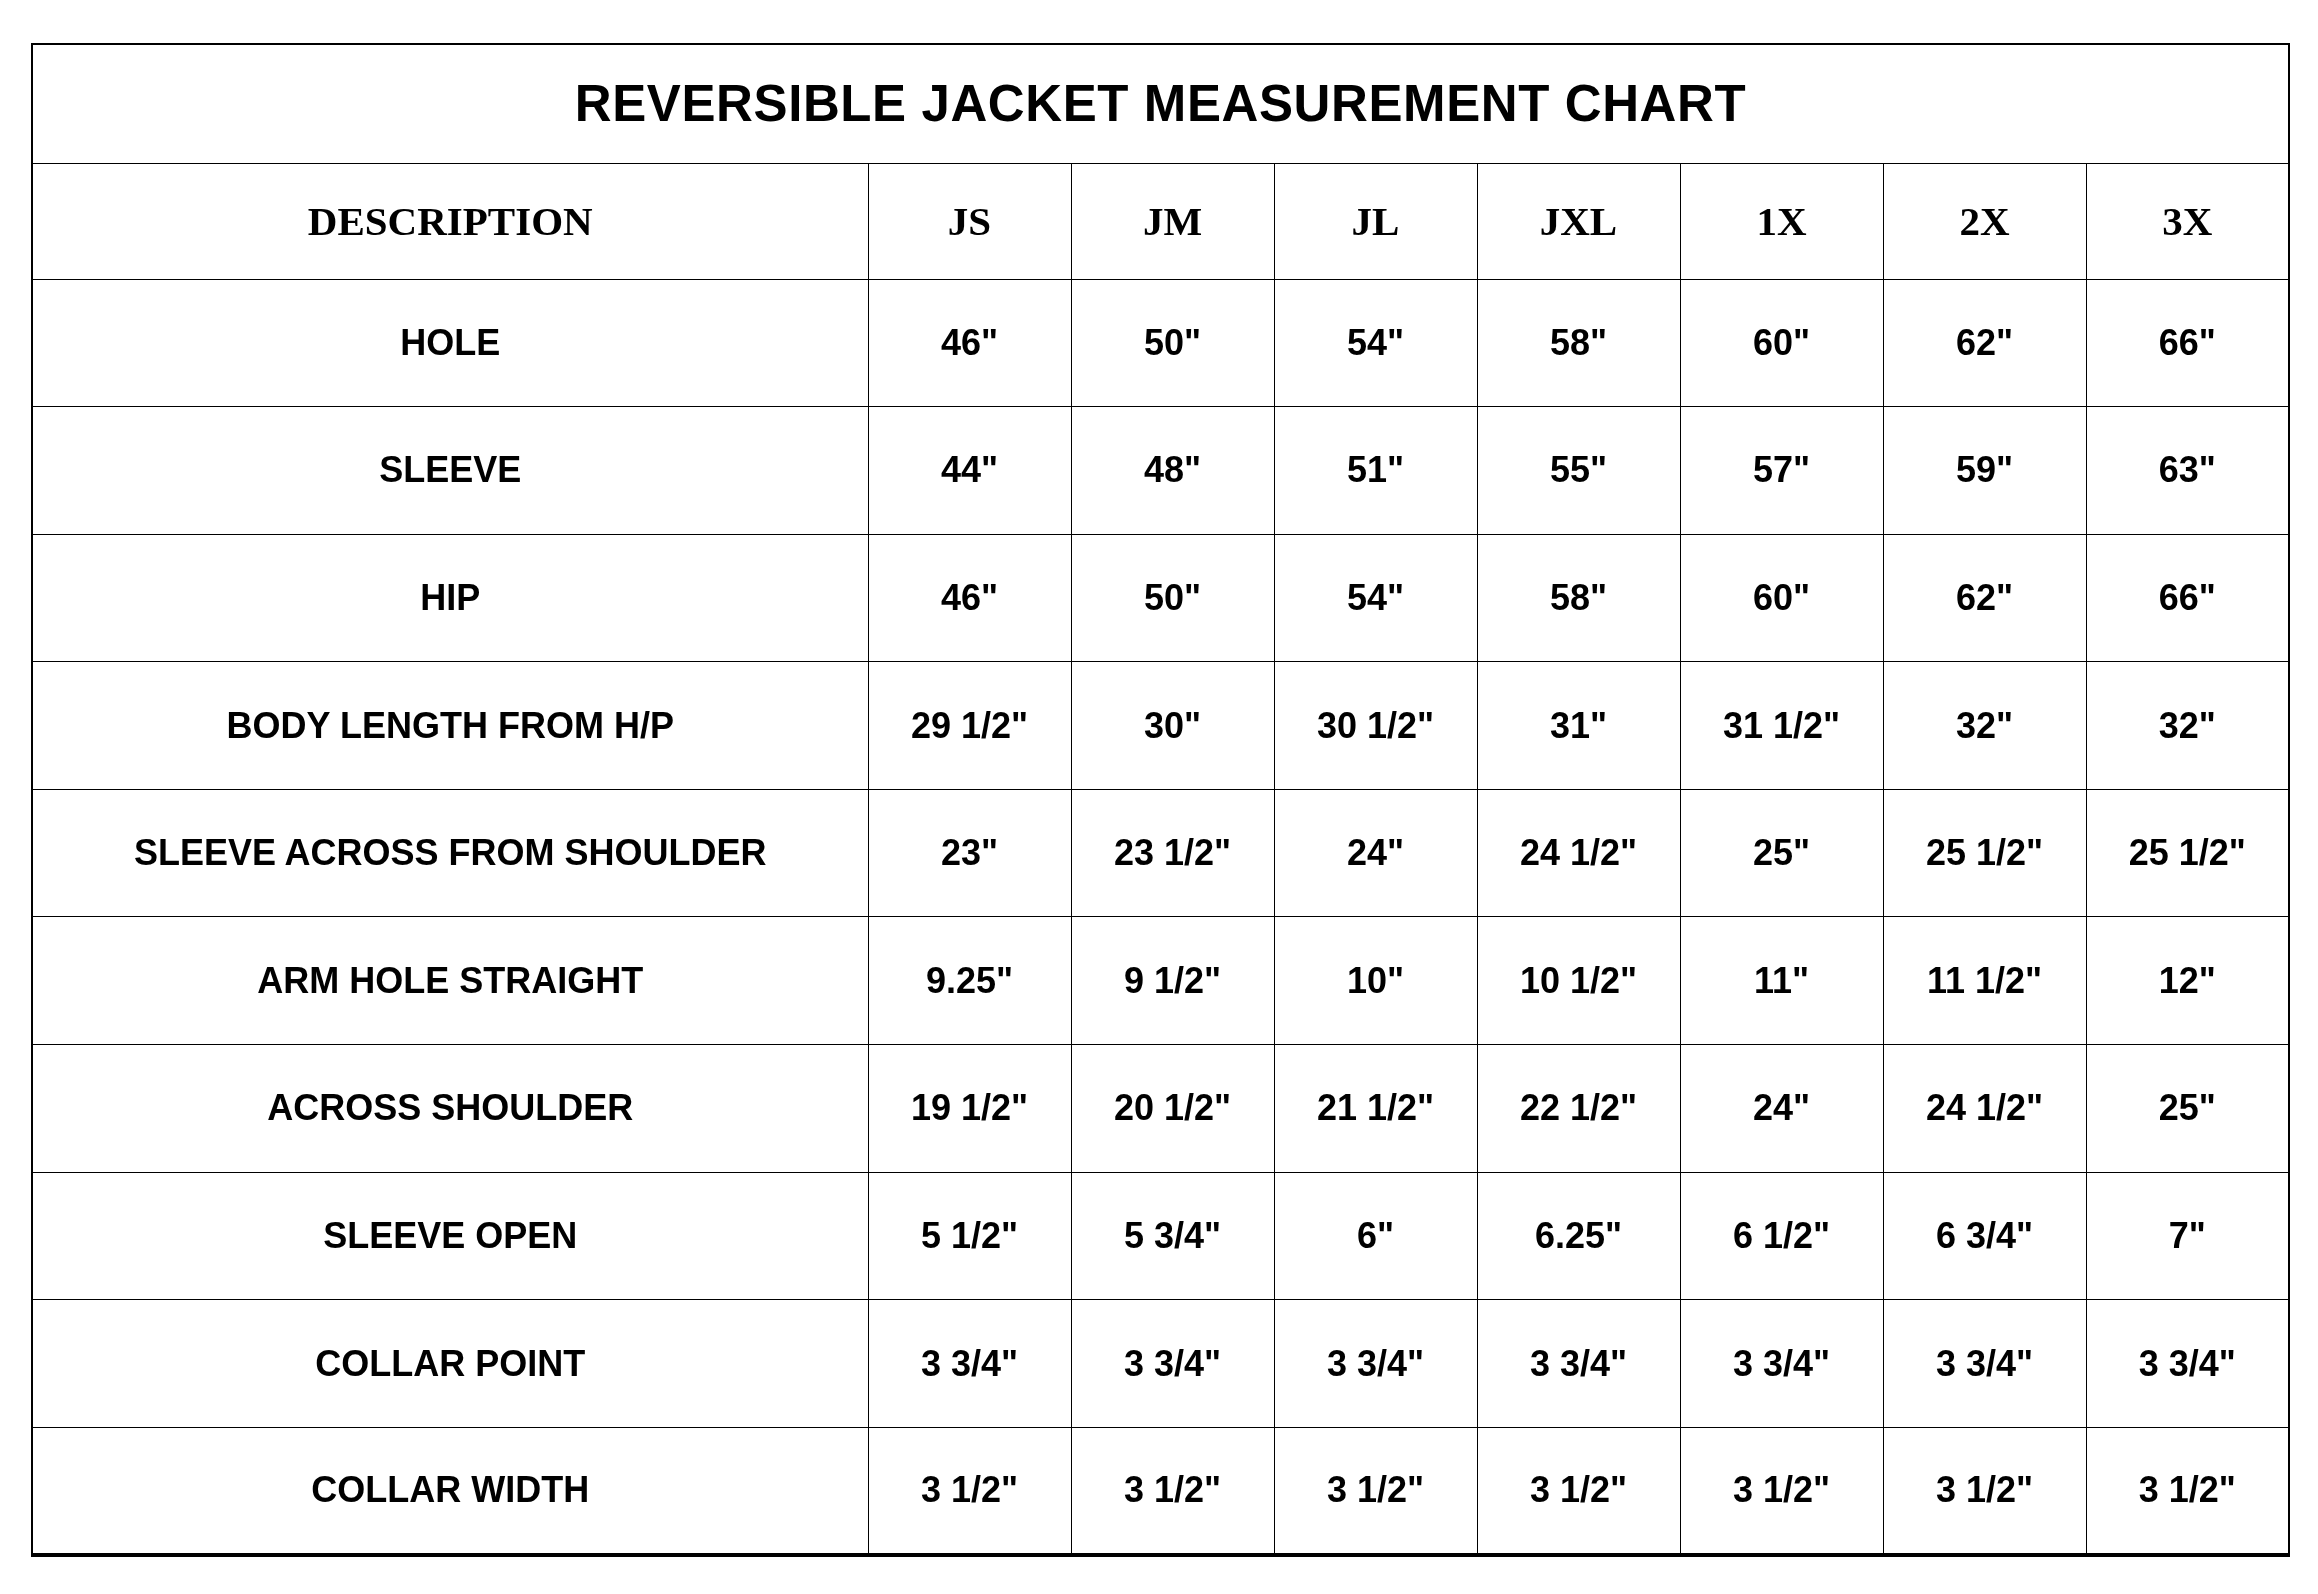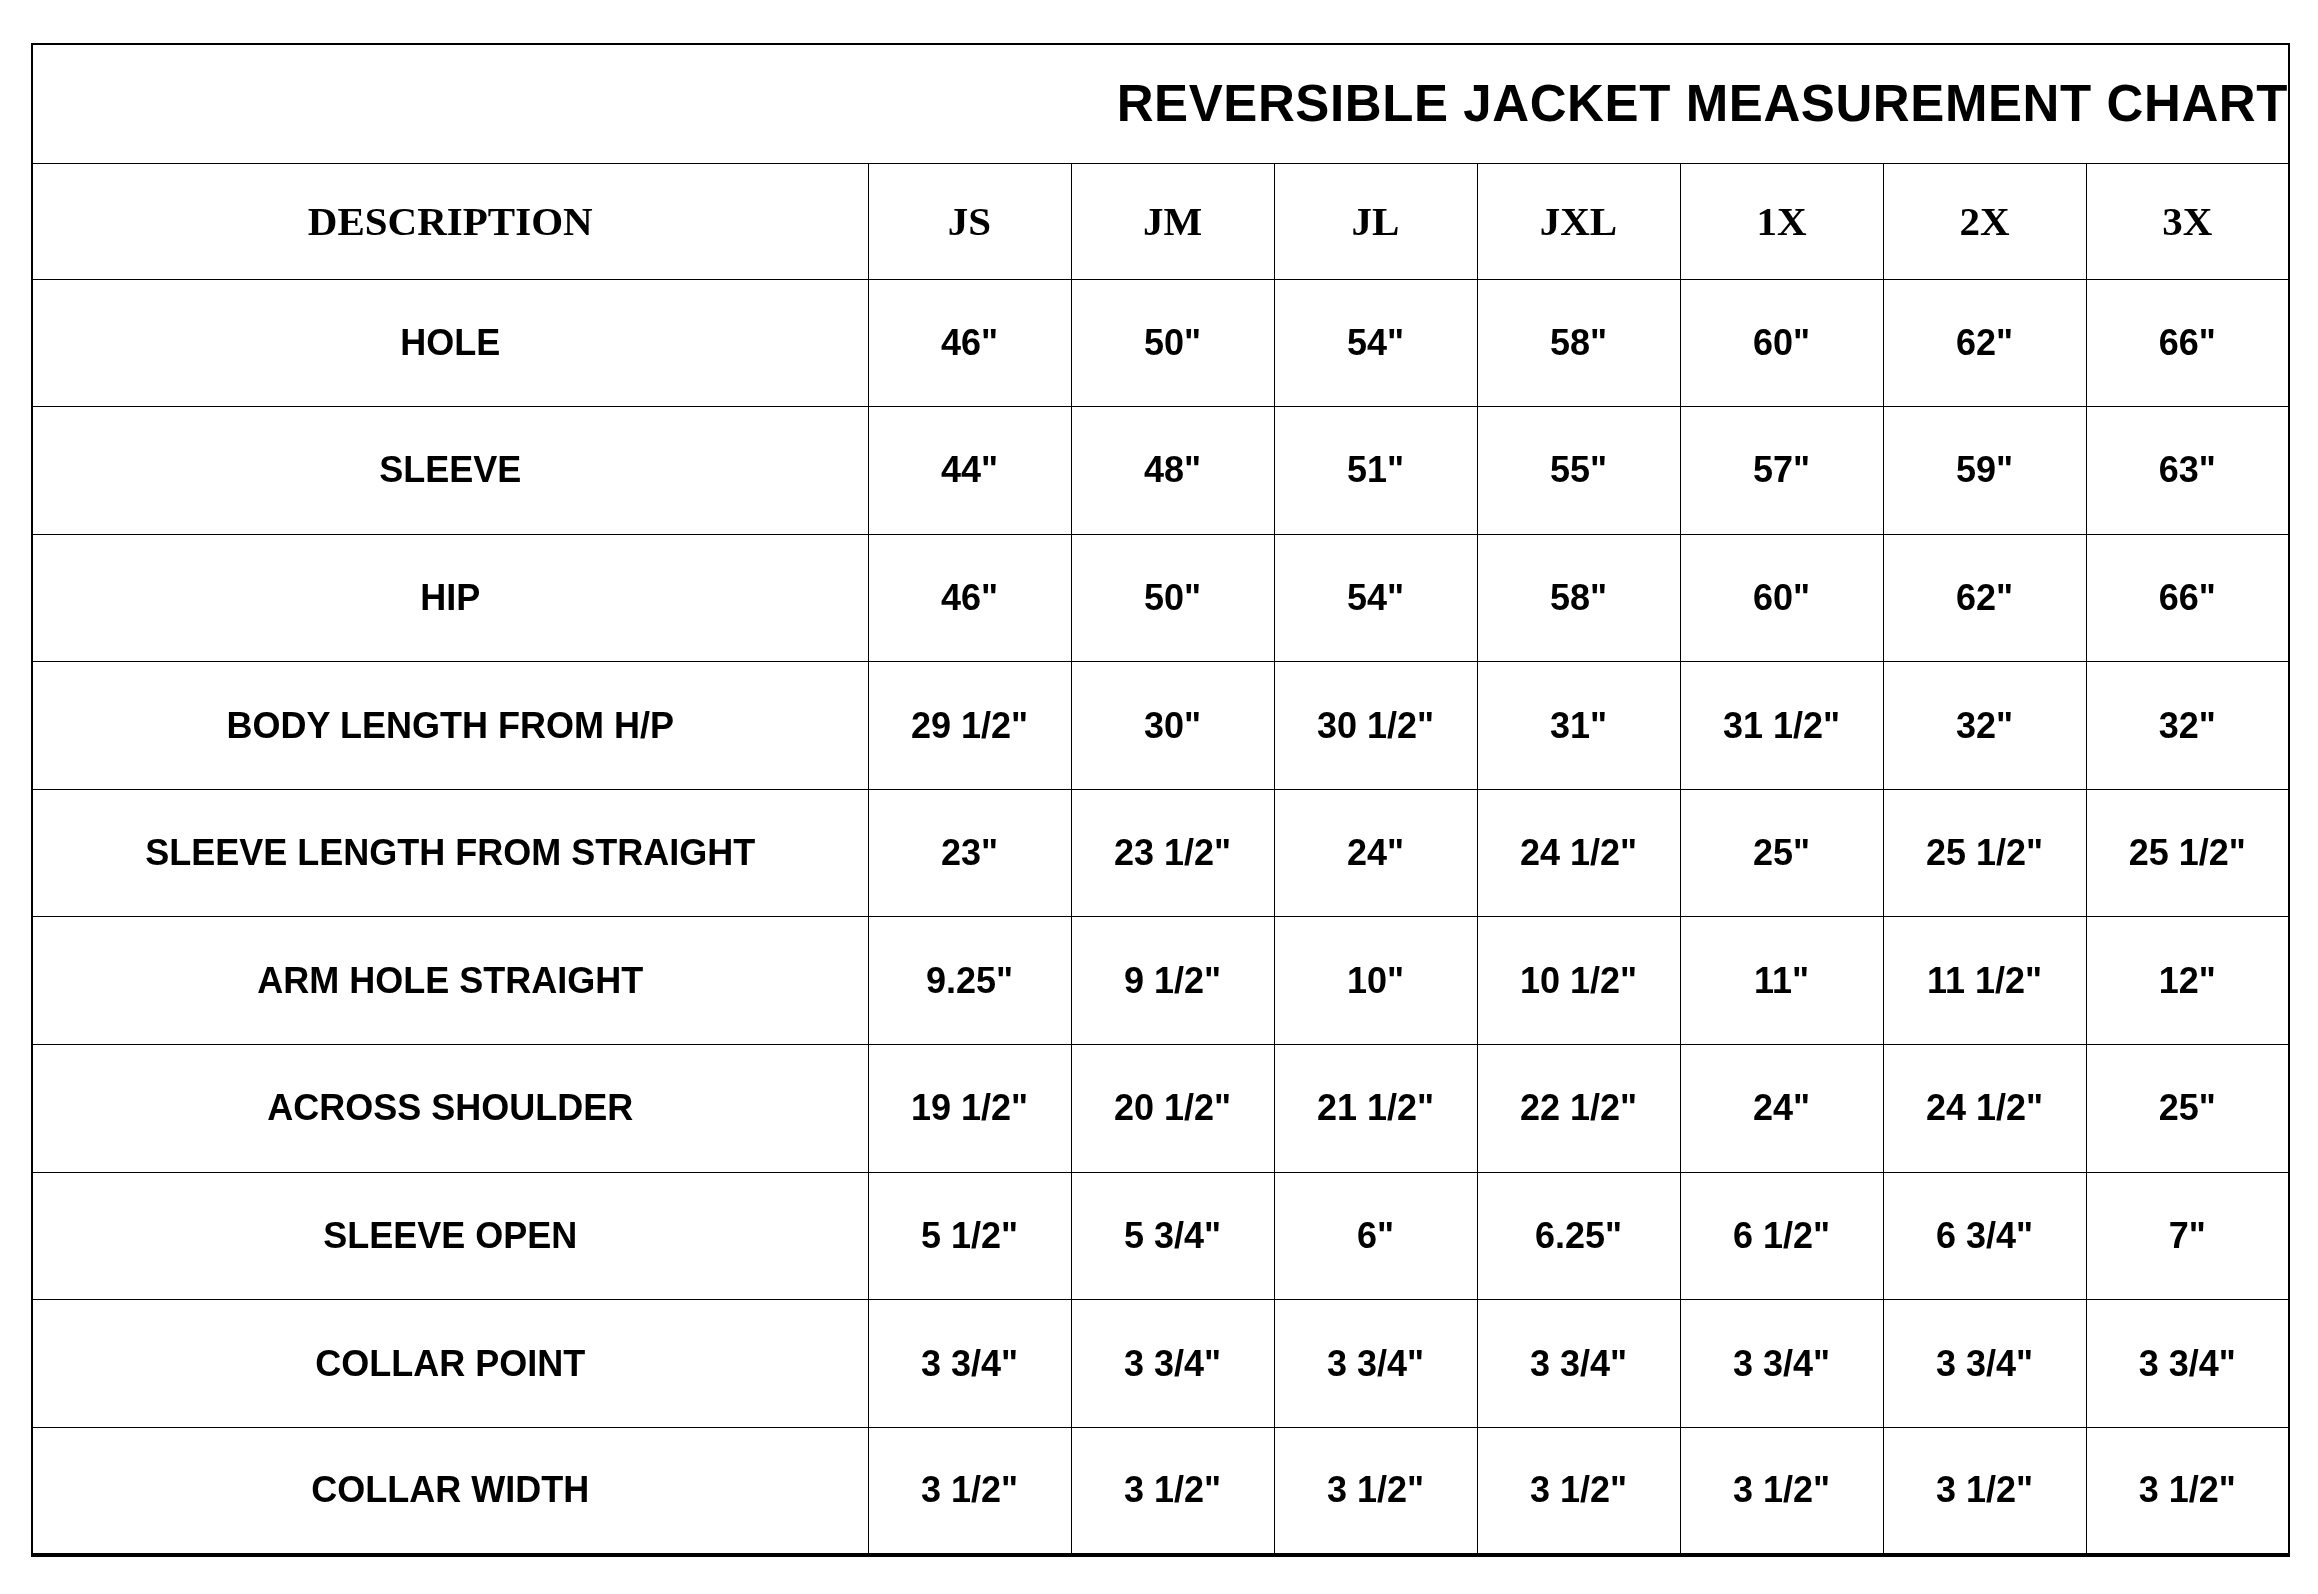--- a/index.html
+++ b/index.html
@@ -42,21 +42,20 @@
     white-space: nowrap;
     overflow: hidden;
   }
   col.c-desc { width: 836px; }
   col.c-size { width: 203px; }
   tr.title-row { height: 119px; }
   tr.title-row th {
     font-size: 51px;
     letter-spacing: 0.6px;
     font-stretch: 92%;
-    text-align: right;
   }
   tr.header-row { height: 116px; }
   tr.header-row th {
     font-size: 41px;
     font-stretch: 92%;
     font-family: Liberation Serif, serif;
   }
   tbody tr { height: 116px; }
   tbody td {
     font-size: 36px;
@@ -128,21 +127,21 @@
           <td>BODY LENGTH FROM H/P</td>
           <td>29 1/2"</td>
           <td>30"</td>
           <td>30 1/2"</td>
           <td>31"</td>
           <td>31 1/2"</td>
           <td>32"</td>
           <td>32"</td>
         </tr>
         <tr>
-          <td>SLEEVE LENGTH FROM STRAIGHT</td>
+          <td>SLEEVE ACROSS FROM SHOULDER</td>
           <td>23"</td>
           <td>23 1/2"</td>
           <td>24"</td>
           <td>24 1/2"</td>
           <td>25"</td>
           <td>25 1/2"</td>
           <td>25 1/2"</td>
         </tr>
         <tr>
           <td>ARM HOLE STRAIGHT</td>

